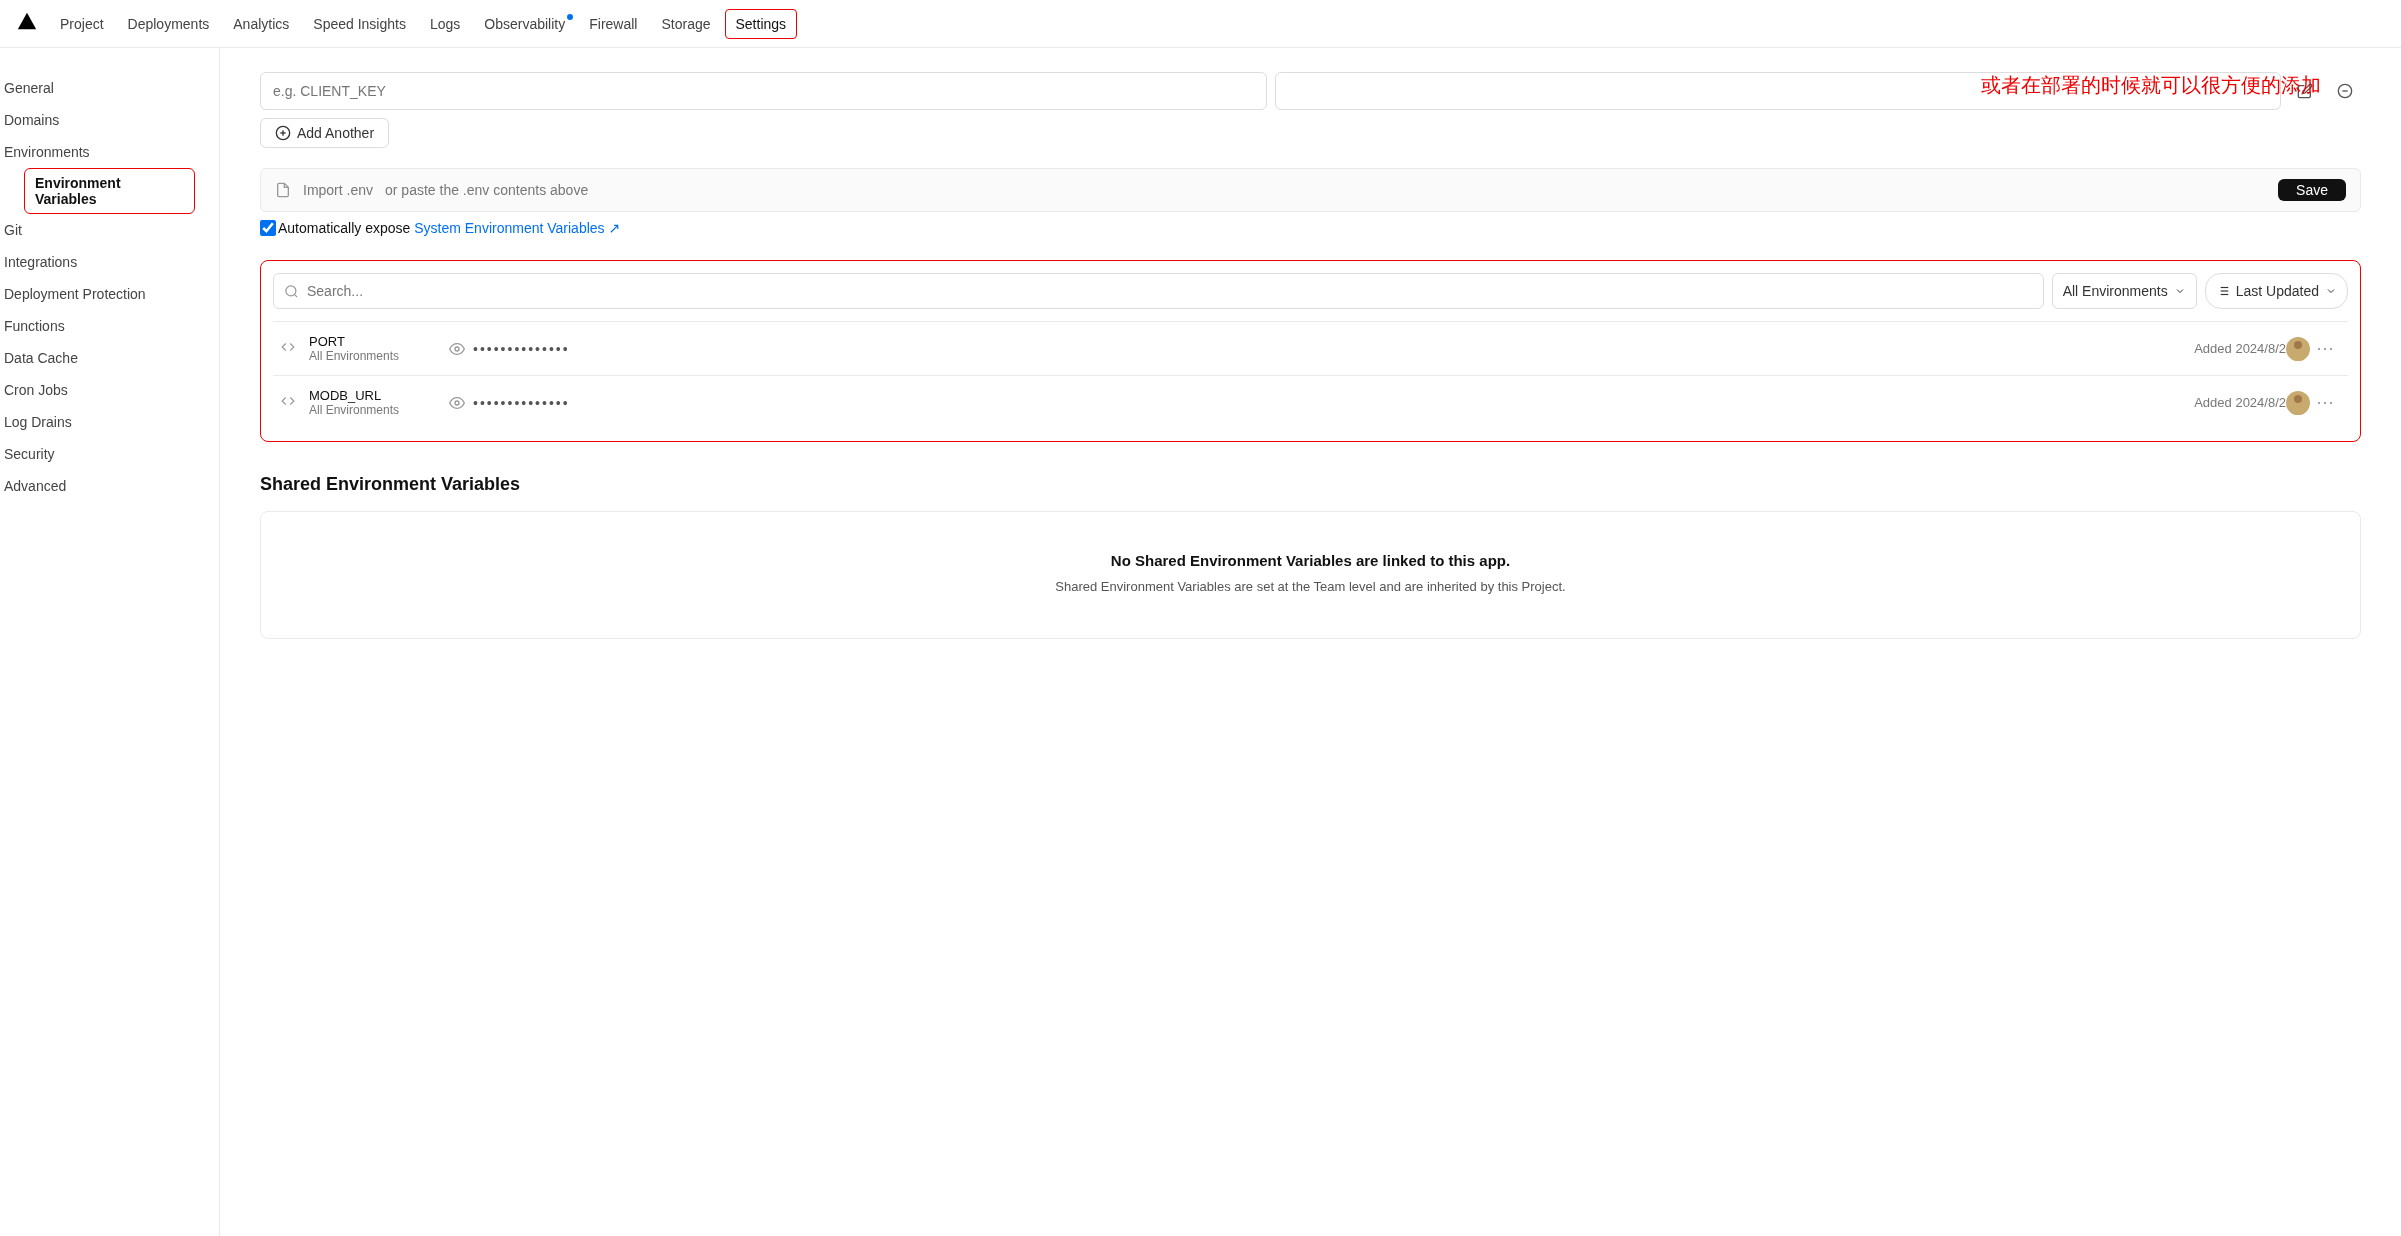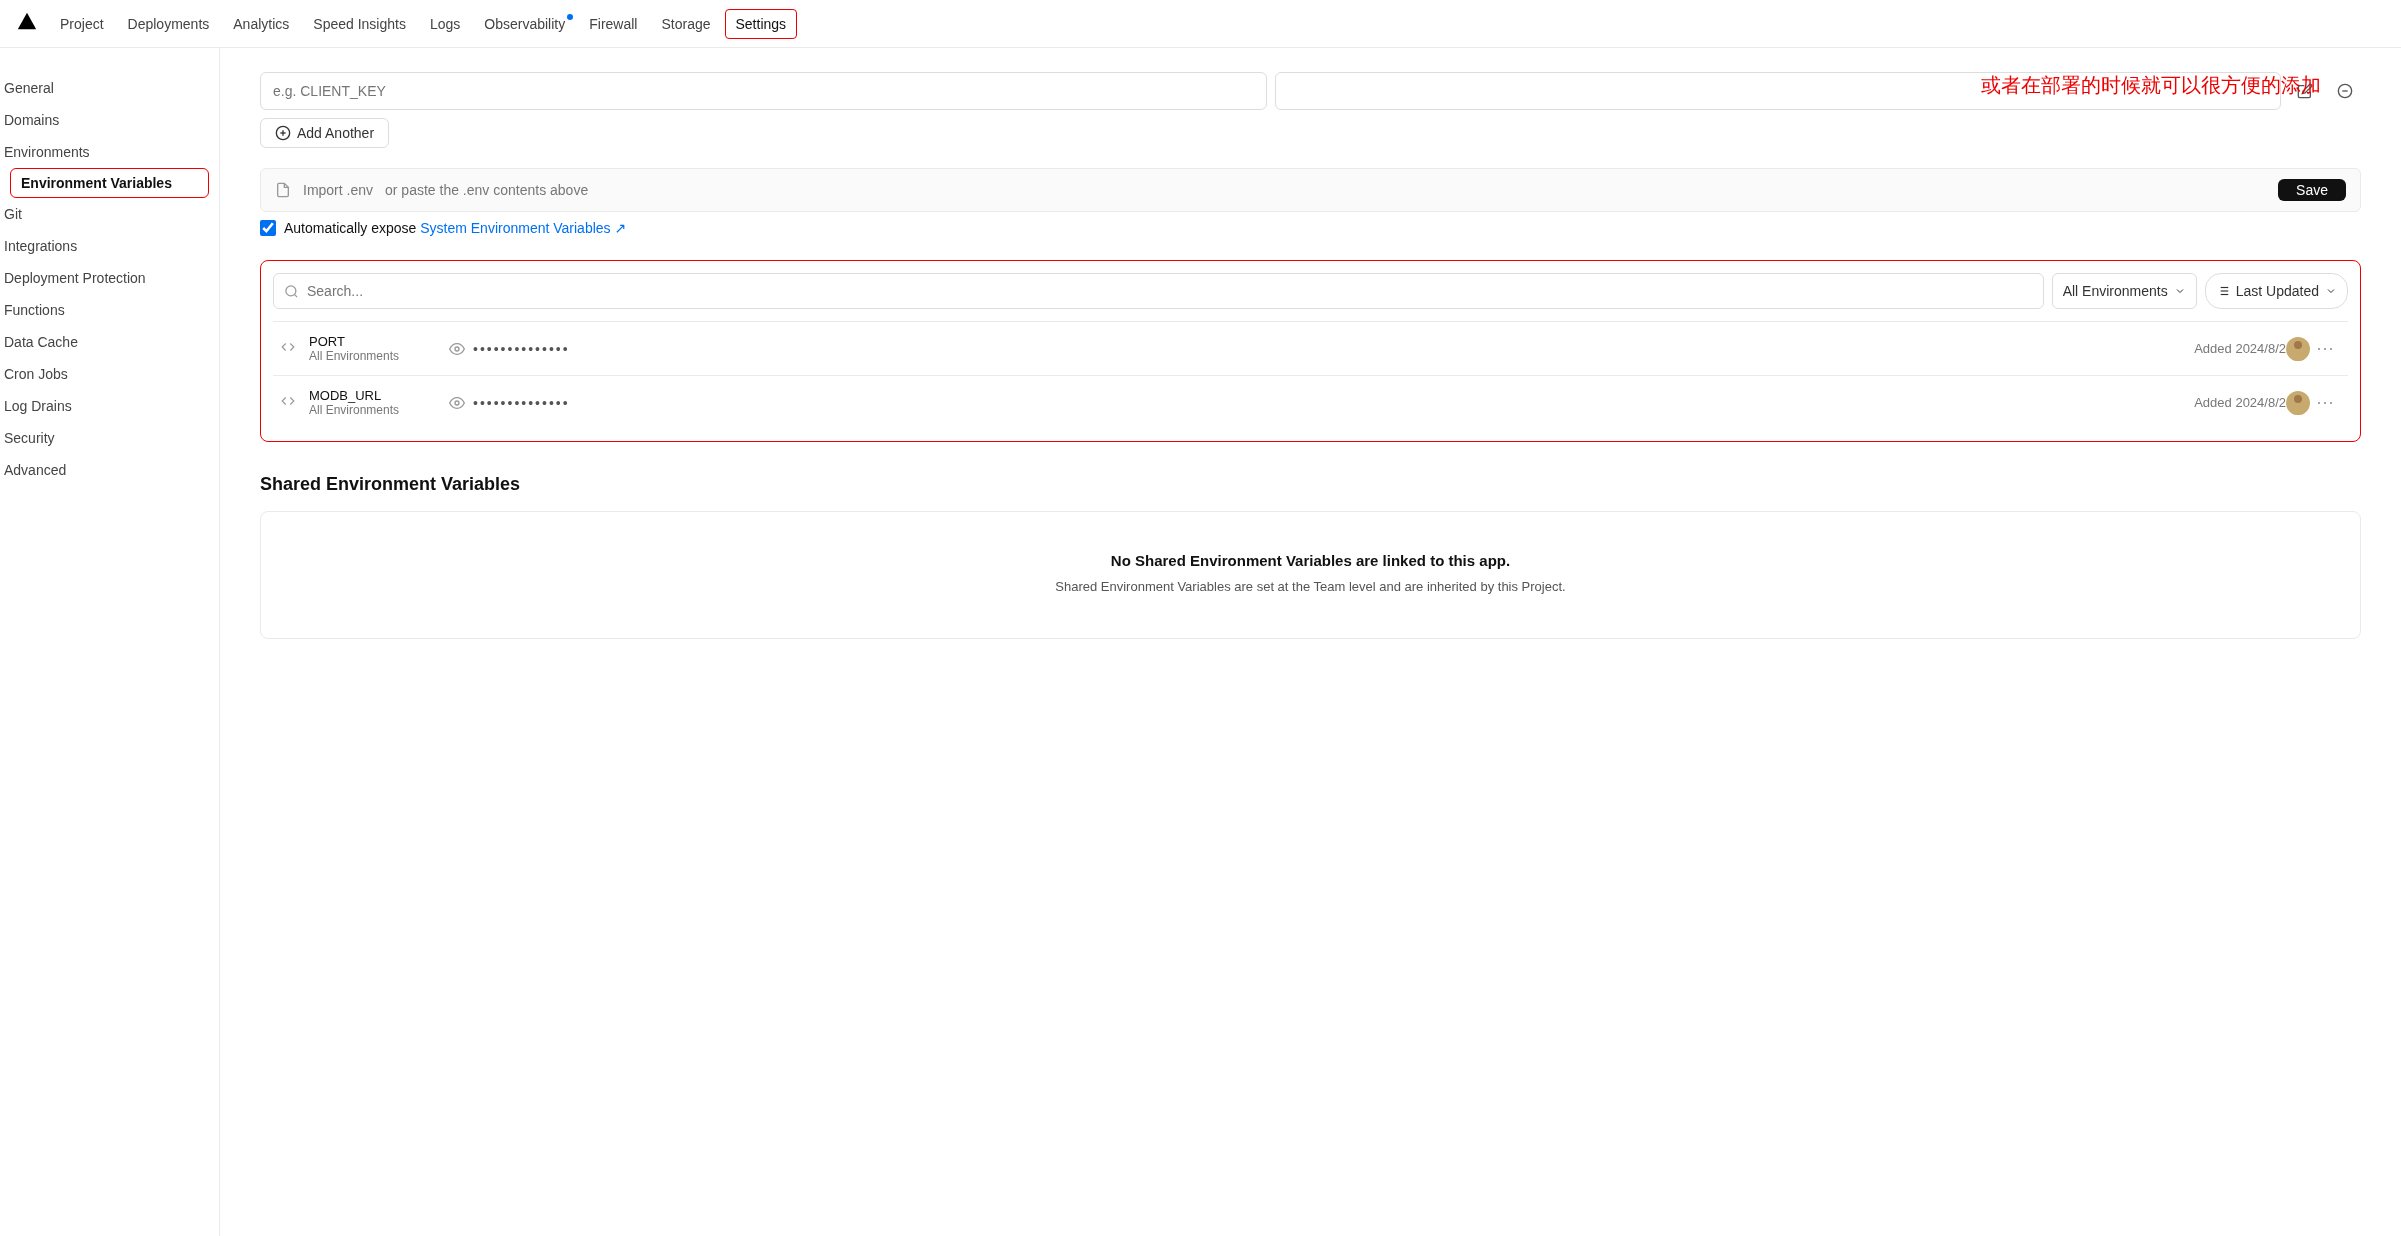--- a/index.html
+++ b/index.html
@@ -30,21 +30,21 @@
     .sidebar {
       width: 220px; min-width: 220px; border-right: 1px solid #eaeaea;
       padding: 24px 0; overflow-y: auto; background: #fff;
     }
     .sidebar-item {
       padding: 8px 4px; font-size: 14px; color: #444; cursor: pointer;
       display: flex; align-items: center; gap: 8px;
     }
     .sidebar-item.active {
       font-weight: 600; color: #111;
-      border: 1.5px solid #e00; border-radius: 6px; margin: 0 10px; padding: 6px 10px;
+      border: 1.5px solid #e00; border-radius: 6px; margin: 0 24px; padding: 6px 10px;
     }
 
     
     .main { flex: 1; overflow-y: auto; padding: 0 40px 60px 40px; }
 
     
     .input-row {
       display: flex; align-items: center; gap: 8px; margin-bottom: 8px; margin-top: 24px;
     }
     .input-field {
@@ -68,21 +68,21 @@
       display: flex; align-items: center; gap: 12px; padding: 10px 14px;
       border: 1px solid #eaeaea; border-radius: 6px; margin-bottom: 8px; background: #fafafa;
     }
     .import-text { color: #777; font-size: 14px; }
     .save-btn {
       margin-left: auto; padding: 3px 18px; background: #111; color: #fff;
       border: none; border-radius: 6px; cursor: pointer; font-size: 14px; font-weight: 500;
     }
 
     
-    .checkbox-row { display: flex; align-items: flex-start; gap: 8px; margin-bottom: 24px; font-size: 14px; }
+    .checkbox-row { display: flex; align-items: flex-start; gap: 2px; margin-bottom: 24px; font-size: 14px; }
     .checkbox-row input[type=checkbox] { width: 16px; height: 16px; accent-color: #0070f3; }
     .link-blue { color: #0070f3; text-decoration: none; }
 
     
     .vars-box {
       border: 1.5px solid #e00; border-radius: 8px; padding: 12px; margin-bottom: 32px;
     }
 
     
     .search-filter-row { display: flex; align-items: center; gap: 8px; margin-bottom: 12px; }

